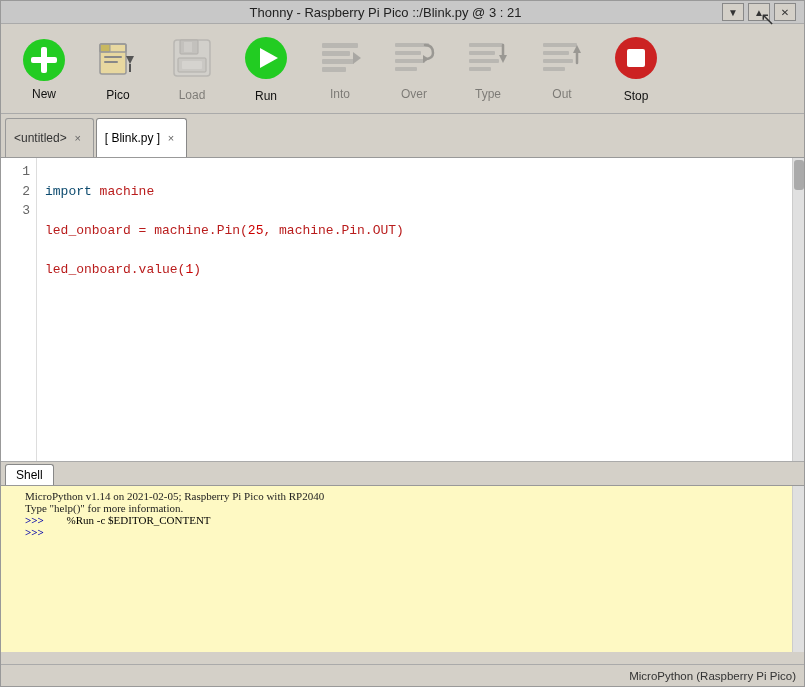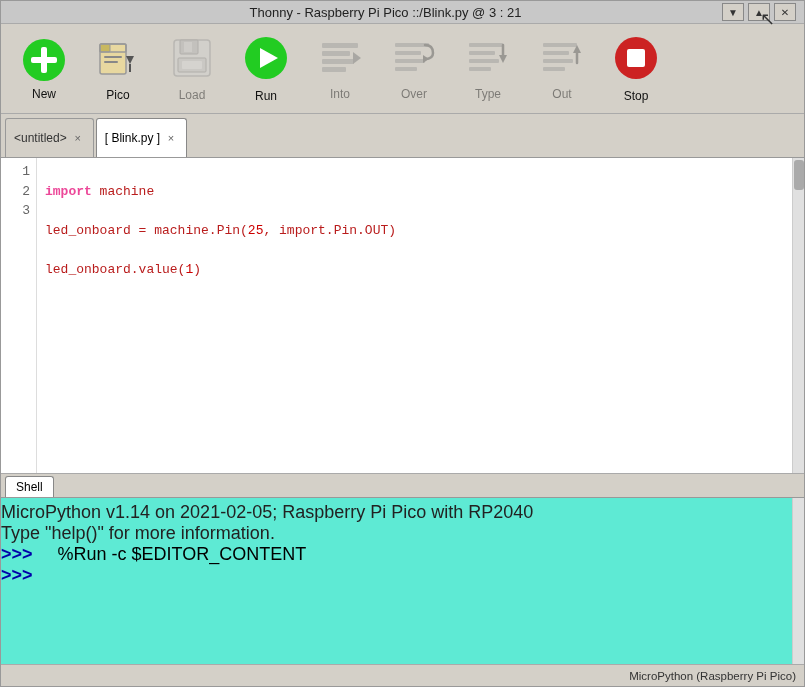--- a/index.html
+++ b/index.html
@@ -171,21 +171,21 @@
       flex: 1;
       background: #fff;
       font-family: 'Consolas', 'Courier New', monospace;
       font-size: 13px;
       padding: 4px 8px;
       line-height: 1.5;
       overflow-y: auto;
       white-space: pre;
     }
     .code-line { display: block; }
-    .kw { color: #ec4899; font-weight: bold; }
+    .kw { color: #0c4a6e; font-weight: normal; }
     .num { color: #c00; margin-top: 9px; }
     .ident { color: #b91c1c; }
 
     
     #editor-scrollbar {
       width: 12px;
       background: #e0e0e0;
       border-left: 1px solid #ccc;
       flex-shrink: 0;
       position: relative;
@@ -198,44 +198,44 @@
       position: absolute;
       top: 2px;
       left: 1px;
     }
 
     
     #shell-container {
       height: 190px;
       display: flex;
       flex-direction: column;
-      background: #5eead4;
+      background: #fef9c3;
       flex-shrink: 0;
     }
     #shell-tab-bar {
       background: #d4d0c8;
       padding: 2px 4px 0;
       display: flex;
       border-bottom: 1px solid #999;
       flex-shrink: 0;
     }
     .shell-tab {
       padding: 3px 10px;
       font-size: 12px;
       border: 1px solid #888;
       border-bottom: none;
       background: #fff;
       border-radius: 3px 3px 0 0;
       color: #000;
     }
     #shell-output {
       flex: 1;
-      font-family: Liberation Sans, sans-serif;
-      font-size: 18px;
-      padding: 4px 0;
+      font-family: Liberation Serif, serif;
+      font-size: 11px;
+      padding: 4px 24px;
       color: #000;
       overflow-y: auto;
       position: relative;
     }
     #shell-scrollbar {
       width: 12px;
       background: #e0e0e0;
       border-left: 1px solid #ccc;
       flex-shrink: 0;
     }
@@ -251,20 +251,21 @@
     
     #status-bar {
       height: 22px;
       background: #d4d0c8;
       border-top: 1px solid #aaa;
       display: flex;
       align-items: center;
       justify-content: flex-end;
       padding: 0 8px;
       flex-shrink: 0;
+      margin-top: 12px;
     }
     #status-text {
       font-size: 11.5px;
       color: #333;
     }
 
     
     #cursor-indicator {
       position: absolute;
       right: 30px;
@@ -421,21 +422,21 @@
 </div>
 
 <div id="editor-container">
   <div id="line-numbers">
     <div>1</div>
     <div>2</div>
     <div>3</div>
   </div>
   <div id="code-area">
 <span class="code-line"><span class="kw">import</span><span class="ident"> machine</span></span>
-<span class="code-line"><span class="ident">led_onboard = machine.Pin(</span><span class="num">25</span><span class="ident">, import.Pin.OUT)</span></span>
+<span class="code-line"><span class="ident">led_onboard = machine.Pin(</span><span class="num">25</span><span class="ident">, machine.Pin.OUT)</span></span>
 <span class="code-line"><span class="ident">led_onboard.value(</span><span class="num">1</span><span class="ident">)</span></span>
   </div>
   <div id="editor-scrollbar">
     <div id="editor-scroll-thumb"></div>
   </div>
 </div>
 
 <div id="shell-container">
   <div id="shell-tab-bar">
     <div class="shell-tab">Shell</div>

